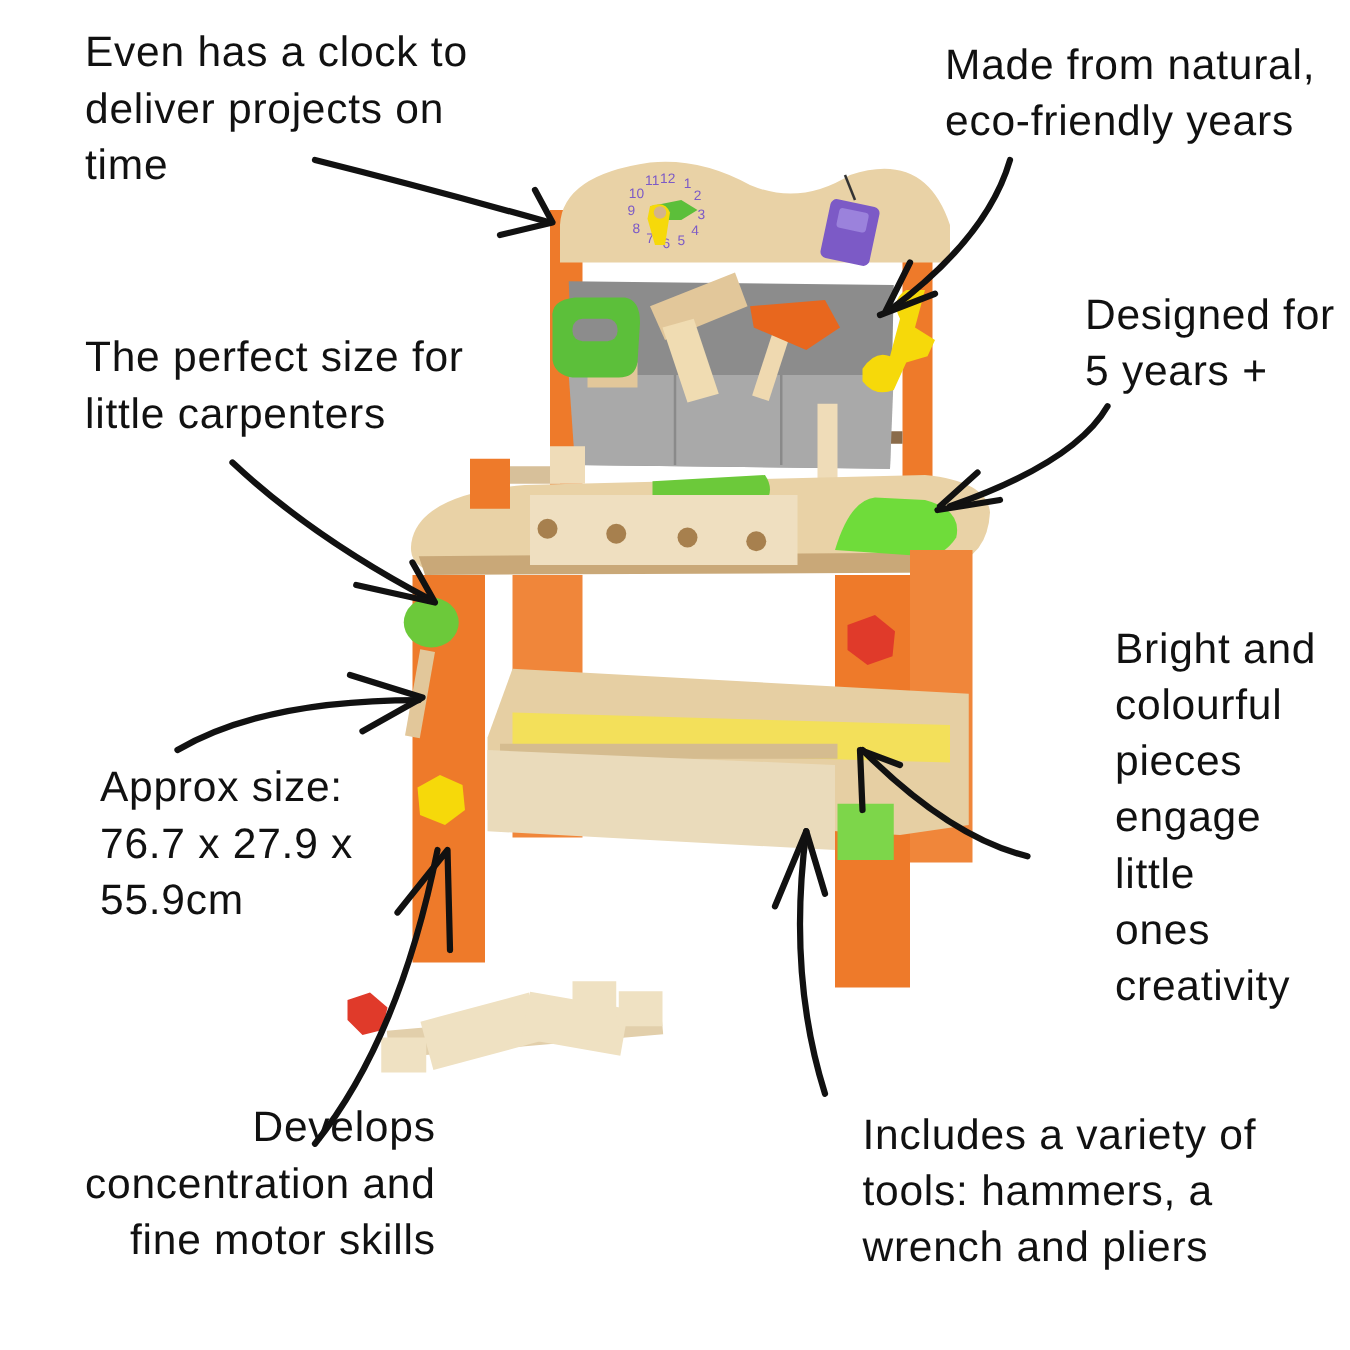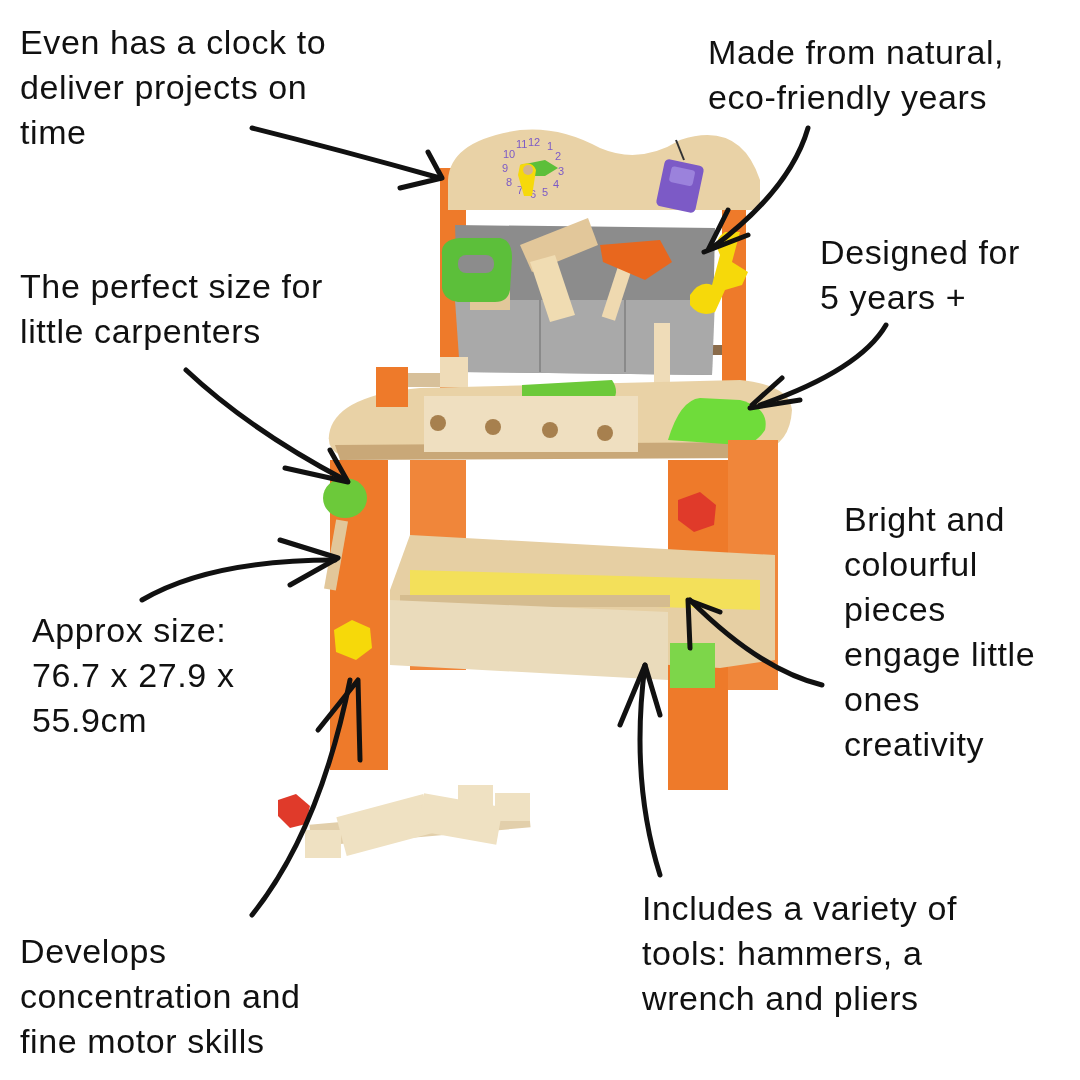--- a/index.html
+++ b/index.html
@@ -1,19 +1,19 @@
 <!DOCTYPE html>
 <html><head>
 <meta charset="utf-8">
 <style>
   html, body { margin: 0; padding: 0; background: #ffffff; }
   body { width: 1080px; height: 1080px; position: relative; overflow: hidden;
          font-family: "Liberation Sans", "DejaVu Sans", sans-serif; color: #111; }
   .caption { position: absolute; font-size: 34px; line-height: 45px; letter-spacing: 0.6px;
-             color: #111; white-space: pre-line; font-weight: 400; }
+             color: #111; white-space: pre-line; font-weight: 400; margin-left: 48px; }
   svg.art { position: absolute; left: 0; top: 0; }
   .arrow { fill: none; stroke: #111; stroke-width: 5; stroke-linecap: round; stroke-linejoin: round; }
 </style>
 </head>
 <body>
 
 <svg class="art" width="1080" height="1080" viewBox="0 0 1080 1080">
 
   <rect x="440" y="168" width="26" height="290" fill="#ee7a2a"></rect>
   <rect x="722" y="180" width="24" height="230" fill="#ee7a2a"></rect>
@@ -157,18 +157,18 @@
 5 years +</div>
 <div class="caption" style="left:32px; top:608px;">Approx size:
 76.7 x 27.9 x
 55.9cm</div>
 <div class="caption" style="left:844px; top:497px;">Bright and
 colourful
 pieces
 engage little
 ones
 creativity</div>
-<div class="caption" style="left:20px; top:929px;">Develops
+<div class="caption" style="left:20px; top:880px;text-align:right;">Develops
 concentration and
 fine motor skills</div>
 <div class="caption" style="left:642px; top:886px;">Includes a variety of
 tools: hammers, a
 wrench and pliers</div>
 
 </body></html>

